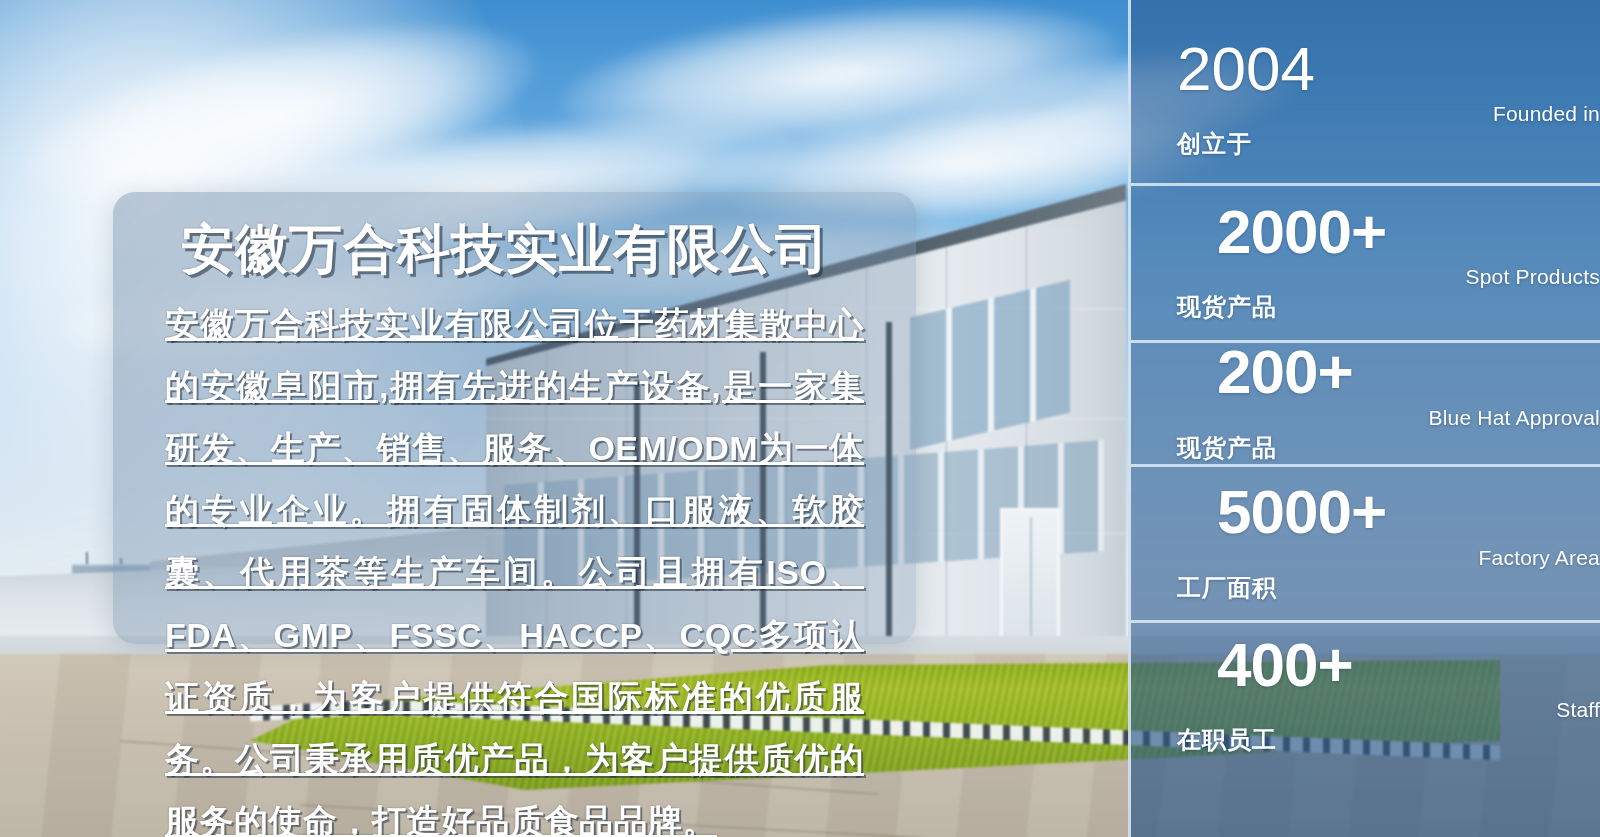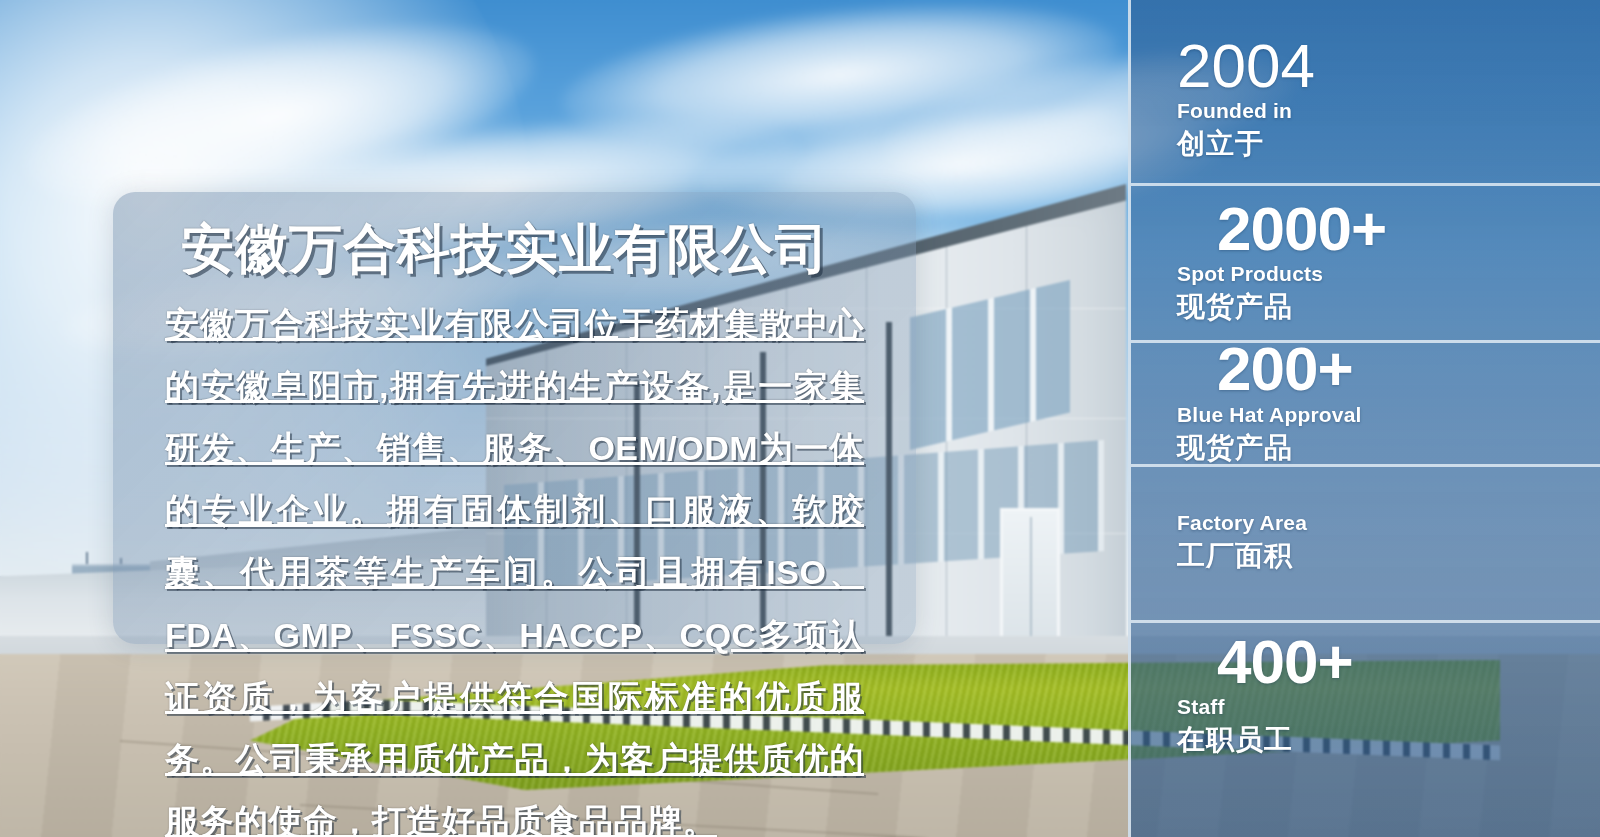--- a/index.html
+++ b/index.html
@@ -340,28 +340,29 @@
     font-size: 62px;
     line-height: 1.02;
     font-weight: 400;
     letter-spacing: 0px;
     text-shadow: 0 1px 3px rgba(18,46,78,.35);
   }
   .stat-num.bold { font-weight: bold; letter-spacing: -1px; margin-left: 40px; }
   .stat-en {
     color: #ffffff;
     font-size: 21px;
-    font-weight: bold;
+    font-weight: normal;
     margin-top: 2px;
     letter-spacing: .2px;
     text-shadow: 0 1px 3px rgba(18,46,78,.4);
+    text-align: right;
   }
   .stat-cn {
     color: #ffffff;
-    font-size: 28px;
+    font-size: 24px;
     font-weight: bold;
     margin-top: 2px;
     letter-spacing: 1px;
     text-shadow: 0 1px 3px rgba(18,46,78,.4);
   }
 
   .s0 { height: 183px; padding-top: 14px; }
   .s1 { height: 157px; }
   .s2 { height: 124px; }
   .s3 { height: 156px; }
@@ -452,20 +453,21 @@
       <div class="stat-cn">现货产品</div>
     </div>
 
     <div class="stat s2">
       <div class="stat-num bold">200+</div>
       <div class="stat-en">Blue Hat Approval</div>
       <div class="stat-cn">现货产品</div>
     </div>
 
     <div class="stat s3">
+      <div class="stat-num bold">5000+</div>
       <div class="stat-en">Factory Area</div>
       <div class="stat-cn">工厂面积</div>
     </div>
 
     <div class="stat s4">
       <div class="stat-num bold">400+</div>
       <div class="stat-en">Staff</div>
       <div class="stat-cn">在职员工</div>
     </div>
 

